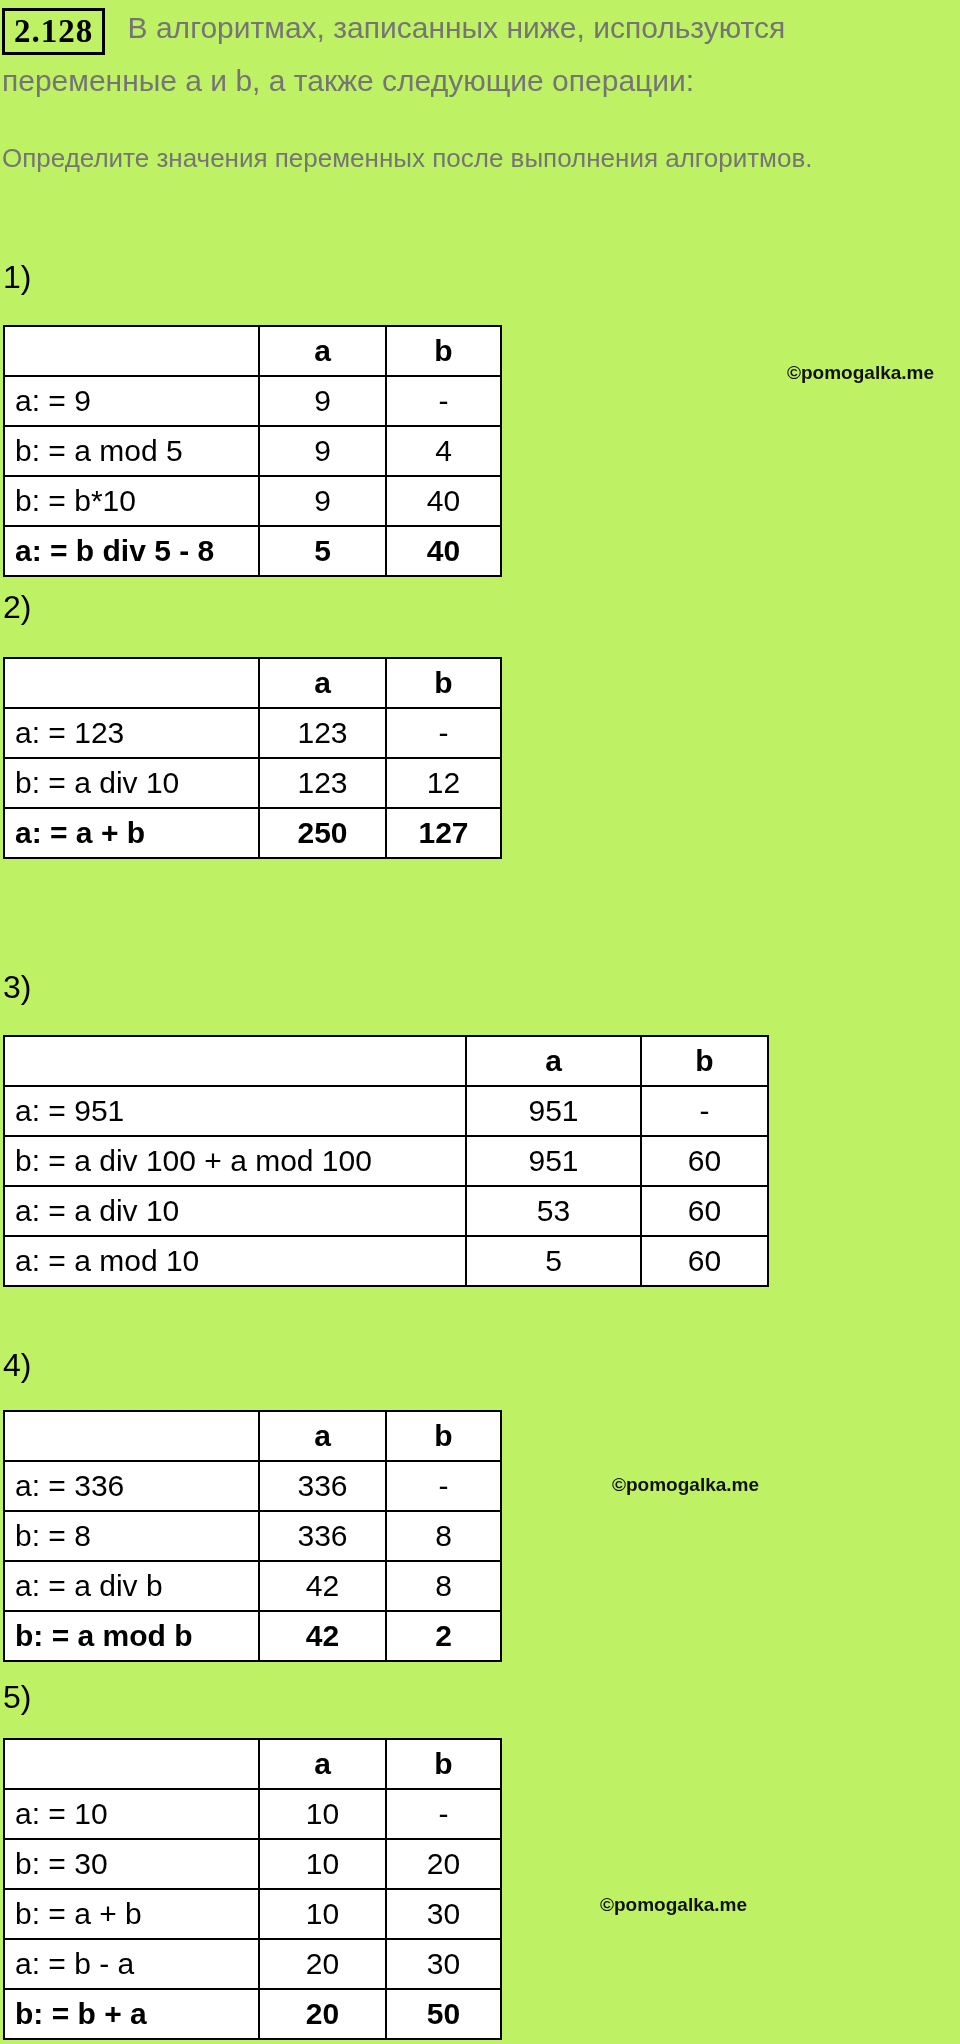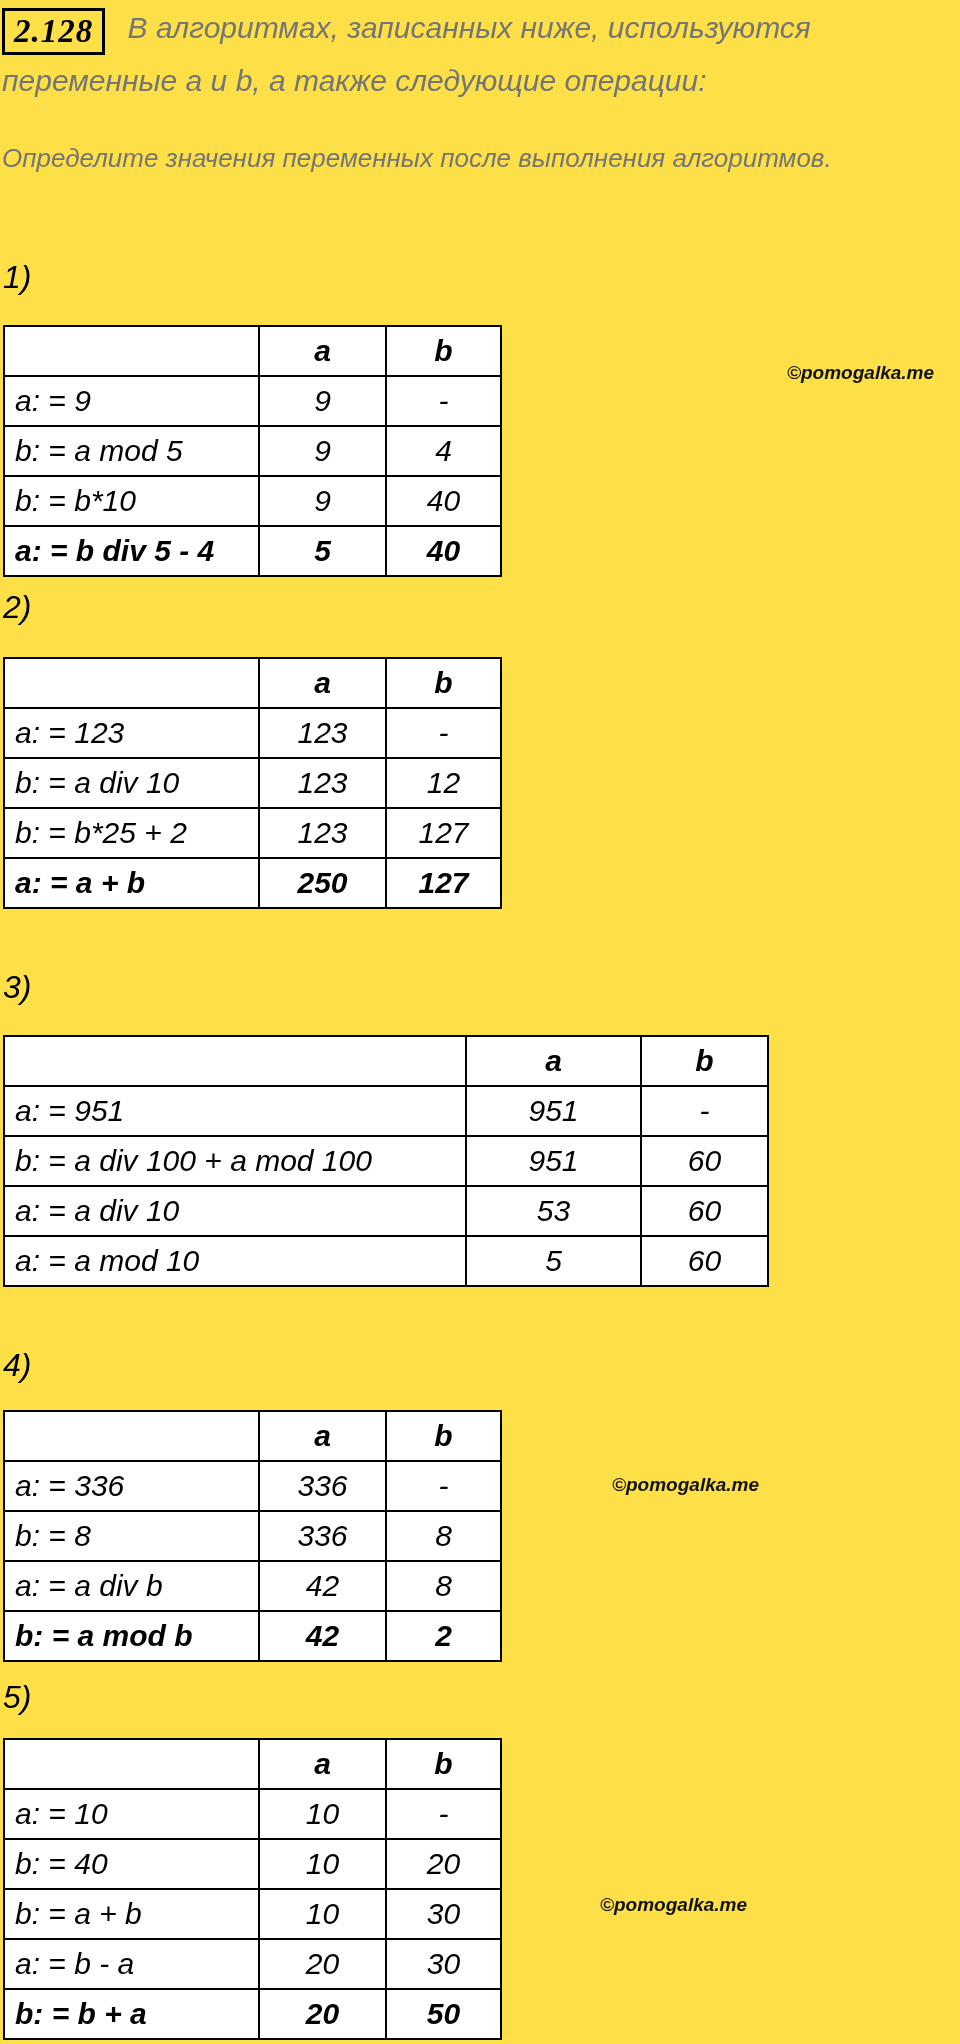--- a/index.html
+++ b/index.html
@@ -1,23 +1,22 @@
 <!DOCTYPE html>
 <html><head>
 <meta charset="utf-8">
 <style>
   html, body { margin: 0; padding: 0; background: #fff; }
   #page {
     position: relative;
     width: 960px;
     height: 2044px;
-    background: #fde047;
+    background: #bef264;
     font-family: "Liberation Sans", sans-serif;
     overflow: hidden;
-    font-style: italic;
   }
 
   
   .intro {
     position: absolute;
     left: 2px;
     top: 2px;
     width: 952px;
     font-size: 30px;
     line-height: 52px;
@@ -135,21 +134,21 @@
           <td class="op">b: = a mod 5</td>
           <td>9</td>
           <td>4</td>
         </tr>
         <tr>
           <td class="op">b: = b*10</td>
           <td>9</td>
           <td>40</td>
         </tr>
         <tr class="final">
-          <td class="op">a: = b div 5 - 4</td>
+          <td class="op">a: = b div 5 - 8</td>
           <td>5</td>
           <td>40</td>
         </tr>
       </tbody>
   </table>
 
   <table class="alg" style="left:3px; top:657px;">
     <colgroup>
         <col style="width: 255px;">
         <col style="width: 127px;">
@@ -165,25 +164,20 @@
       <tbody>
         <tr>
           <td class="op">a: = 123</td>
           <td>123</td>
           <td>-</td>
         </tr>
         <tr>
           <td class="op">b: = a div 10</td>
           <td>123</td>
           <td>12</td>
-        </tr>
-        <tr>
-          <td class="op">b: = b*25 + 2</td>
-          <td>123</td>
-          <td>127</td>
         </tr>
         <tr class="final">
           <td class="op">a: = a + b</td>
           <td>250</td>
           <td>127</td>
         </tr>
       </tbody>
   </table>
 
   <table class="alg" style="left:3px; top:1035px;">
@@ -273,21 +267,21 @@
           <th>b</th>
         </tr>
       </thead>
       <tbody>
         <tr>
           <td class="op">a: = 10</td>
           <td>10</td>
           <td>-</td>
         </tr>
         <tr>
-          <td class="op">b: = 40</td>
+          <td class="op">b: = 30</td>
           <td>10</td>
           <td>20</td>
         </tr>
         <tr>
           <td class="op">b: = a + b</td>
           <td>10</td>
           <td>30</td>
         </tr>
         <tr>
           <td class="op">a: = b - a</td>

